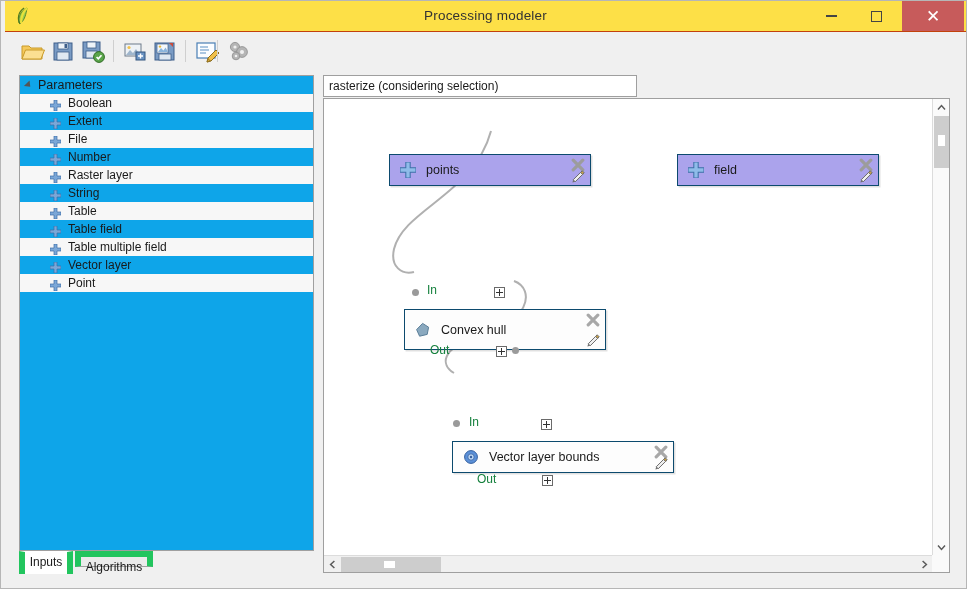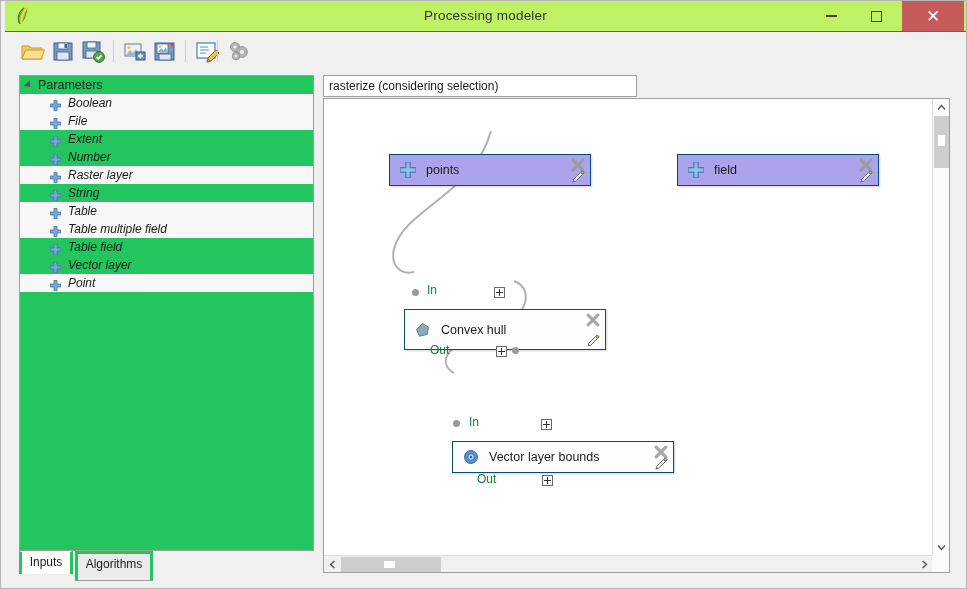--- a/index.html
+++ b/index.html
@@ -9,21 +9,21 @@
     font-size:12px;color:#1a1a1a;
     background:#f0f0f0;
   }
   .window{
     position:absolute;left:0;top:0;width:967px;height:589px;
     background:#f0f0f0;border:1px solid #b6b6b6;box-sizing:border-box;
   }
   
   .titlebar{
     position:absolute;left:4px;top:0;right:0;height:30px;
-    background:#bef264;border-bottom:3px solid #c2410c;
+    background:#fde047;border-bottom:3px solid #c2410c;
   }
   .app-icon{
     position:absolute;left:8px;top:4px;width:22px;height:22px;
   }
   .title-text{
     position:absolute;left:0;right:0;top:7px;text-align:center;
     font-size:13.5px;color:#333;letter-spacing:.2px;
   }
   .win-btn{
     position:absolute;top:0;height:30px;width:44px;
@@ -45,47 +45,47 @@
   .tb-item{
     position:absolute;top:6px;width:26px;height:26px;
   }
   .tb-sep{
     position:absolute;top:8px;width:1px;height:22px;background:#cfcfcf;
   }
 
   
   .left-panel{
     position:absolute;left:18px;top:74px;width:295px;height:476px;
-    background:#22c55e;border:1px solid #9f9f9f;box-sizing:border-box;
+    background:#0ea5e9;border:1px solid #9f9f9f;box-sizing:border-box;
     overflow:hidden;
   }
   .tree{position:absolute;left:0;top:0;right:0;}
   .tree-row{
     height:18px;line-height:18px;font-size:12px;white-space:nowrap;
     padding-left:6px;position:relative;
   }
   .tree-row.alt{background:#f7f7f7;}
   .tree-root{font-size:12.5px;padding-left:18px;}
   .tri{
     position:absolute;left:6px;top:5px;width:0;height:0;
     border-left:5px solid #555;border-top:4px solid transparent;
     border-bottom:4px solid transparent;
     transform:rotate(45deg);transform-origin:50% 50%;
   }
-  .tree-child{padding-left:48px;font-style:italic;}
+  .tree-child{padding-left:48px;}
   .plus-ico{
     position:absolute;left:30px;top:4px;width:11px;height:11px;
   }
 
   
   .tabbar{position:absolute;left:18px;top:550px;width:295px;height:22px;}
   .tab{
-    position:absolute;top:0;height:30px;line-height:21px;
+    position:absolute;top:0;height:16px;line-height:21px;
     font-size:12px;text-align:center;box-sizing:border-box;
-    border:3px solid #22c55e;
+    border:6px solid #22c55e;
   }
   .tab-active{
     left:0;width:54px;background:#fff;border-top:1px solid #fff;
     border-bottom:none;height:23px;
   }
   .tab-inactive{
     left:56px;width:78px;background:#ebebeb;border-bottom:1px solid #9f9f9f;
   }
 
   
@@ -282,90 +282,90 @@
 
       <div class="tree-row tree-child alt">
         <span class="plus-ico">
           <svg width="11" height="11" viewBox="0 0 11 11">
               <path d="M4 0h3v4h4v3H7v4H4V7H0V4h4z" fill="#7ba7d7" stroke="#3e6fa8" stroke-width=".7"></path>
             </svg>
         </span>
         <span>Boolean</span>
       </div>
 
+      <div class="tree-row tree-child">
+        <span class="plus-ico">
+          <svg width="11" height="11" viewBox="0 0 11 11">
+              <path d="M4 0h3v4h4v3H7v4H4V7H0V4h4z" fill="#7ba7d7" stroke="#3e6fa8" stroke-width=".7"></path>
+            </svg>
+        </span>
+        <span>Extent</span>
+      </div>
+
       <div class="tree-row tree-child alt">
         <span class="plus-ico">
           <svg width="11" height="11" viewBox="0 0 11 11">
               <path d="M4 0h3v4h4v3H7v4H4V7H0V4h4z" fill="#7ba7d7" stroke="#3e6fa8" stroke-width=".7"></path>
             </svg>
         </span>
         <span>File</span>
       </div>
 
       <div class="tree-row tree-child">
         <span class="plus-ico">
           <svg width="11" height="11" viewBox="0 0 11 11">
               <path d="M4 0h3v4h4v3H7v4H4V7H0V4h4z" fill="#7ba7d7" stroke="#3e6fa8" stroke-width=".7"></path>
             </svg>
         </span>
-        <span>Extent</span>
+        <span>Number</span>
+      </div>
+
+      <div class="tree-row tree-child alt">
+        <span class="plus-ico">
+          <svg width="11" height="11" viewBox="0 0 11 11">
+              <path d="M4 0h3v4h4v3H7v4H4V7H0V4h4z" fill="#7ba7d7" stroke="#3e6fa8" stroke-width=".7"></path>
+            </svg>
+        </span>
+        <span>Raster layer</span>
       </div>
 
       <div class="tree-row tree-child">
         <span class="plus-ico">
           <svg width="11" height="11" viewBox="0 0 11 11">
               <path d="M4 0h3v4h4v3H7v4H4V7H0V4h4z" fill="#7ba7d7" stroke="#3e6fa8" stroke-width=".7"></path>
             </svg>
         </span>
-        <span>Number</span>
+        <span>String</span>
       </div>
 
       <div class="tree-row tree-child alt">
         <span class="plus-ico">
           <svg width="11" height="11" viewBox="0 0 11 11">
               <path d="M4 0h3v4h4v3H7v4H4V7H0V4h4z" fill="#7ba7d7" stroke="#3e6fa8" stroke-width=".7"></path>
             </svg>
         </span>
-        <span>Raster layer</span>
+        <span>Table</span>
       </div>
 
       <div class="tree-row tree-child">
         <span class="plus-ico">
           <svg width="11" height="11" viewBox="0 0 11 11">
               <path d="M4 0h3v4h4v3H7v4H4V7H0V4h4z" fill="#7ba7d7" stroke="#3e6fa8" stroke-width=".7"></path>
             </svg>
         </span>
-        <span>String</span>
+        <span>Table field</span>
       </div>
 
       <div class="tree-row tree-child alt">
         <span class="plus-ico">
           <svg width="11" height="11" viewBox="0 0 11 11">
               <path d="M4 0h3v4h4v3H7v4H4V7H0V4h4z" fill="#7ba7d7" stroke="#3e6fa8" stroke-width=".7"></path>
             </svg>
         </span>
-        <span>Table</span>
-      </div>
-
-      <div class="tree-row tree-child alt">
-        <span class="plus-ico">
-          <svg width="11" height="11" viewBox="0 0 11 11">
-              <path d="M4 0h3v4h4v3H7v4H4V7H0V4h4z" fill="#7ba7d7" stroke="#3e6fa8" stroke-width=".7"></path>
-            </svg>
-        </span>
         <span>Table multiple field</span>
-      </div>
-
-      <div class="tree-row tree-child">
-        <span class="plus-ico">
-          <svg width="11" height="11" viewBox="0 0 11 11">
-              <path d="M4 0h3v4h4v3H7v4H4V7H0V4h4z" fill="#7ba7d7" stroke="#3e6fa8" stroke-width=".7"></path>
-            </svg>
-        </span>
-        <span>Table field</span>
       </div>
 
       <div class="tree-row tree-child">
         <span class="plus-ico">
           <svg width="11" height="11" viewBox="0 0 11 11">
               <path d="M4 0h3v4h4v3H7v4H4V7H0V4h4z" fill="#7ba7d7" stroke="#3e6fa8" stroke-width=".7"></path>
             </svg>
         </span>
         <span>Vector layer</span>
       </div>

